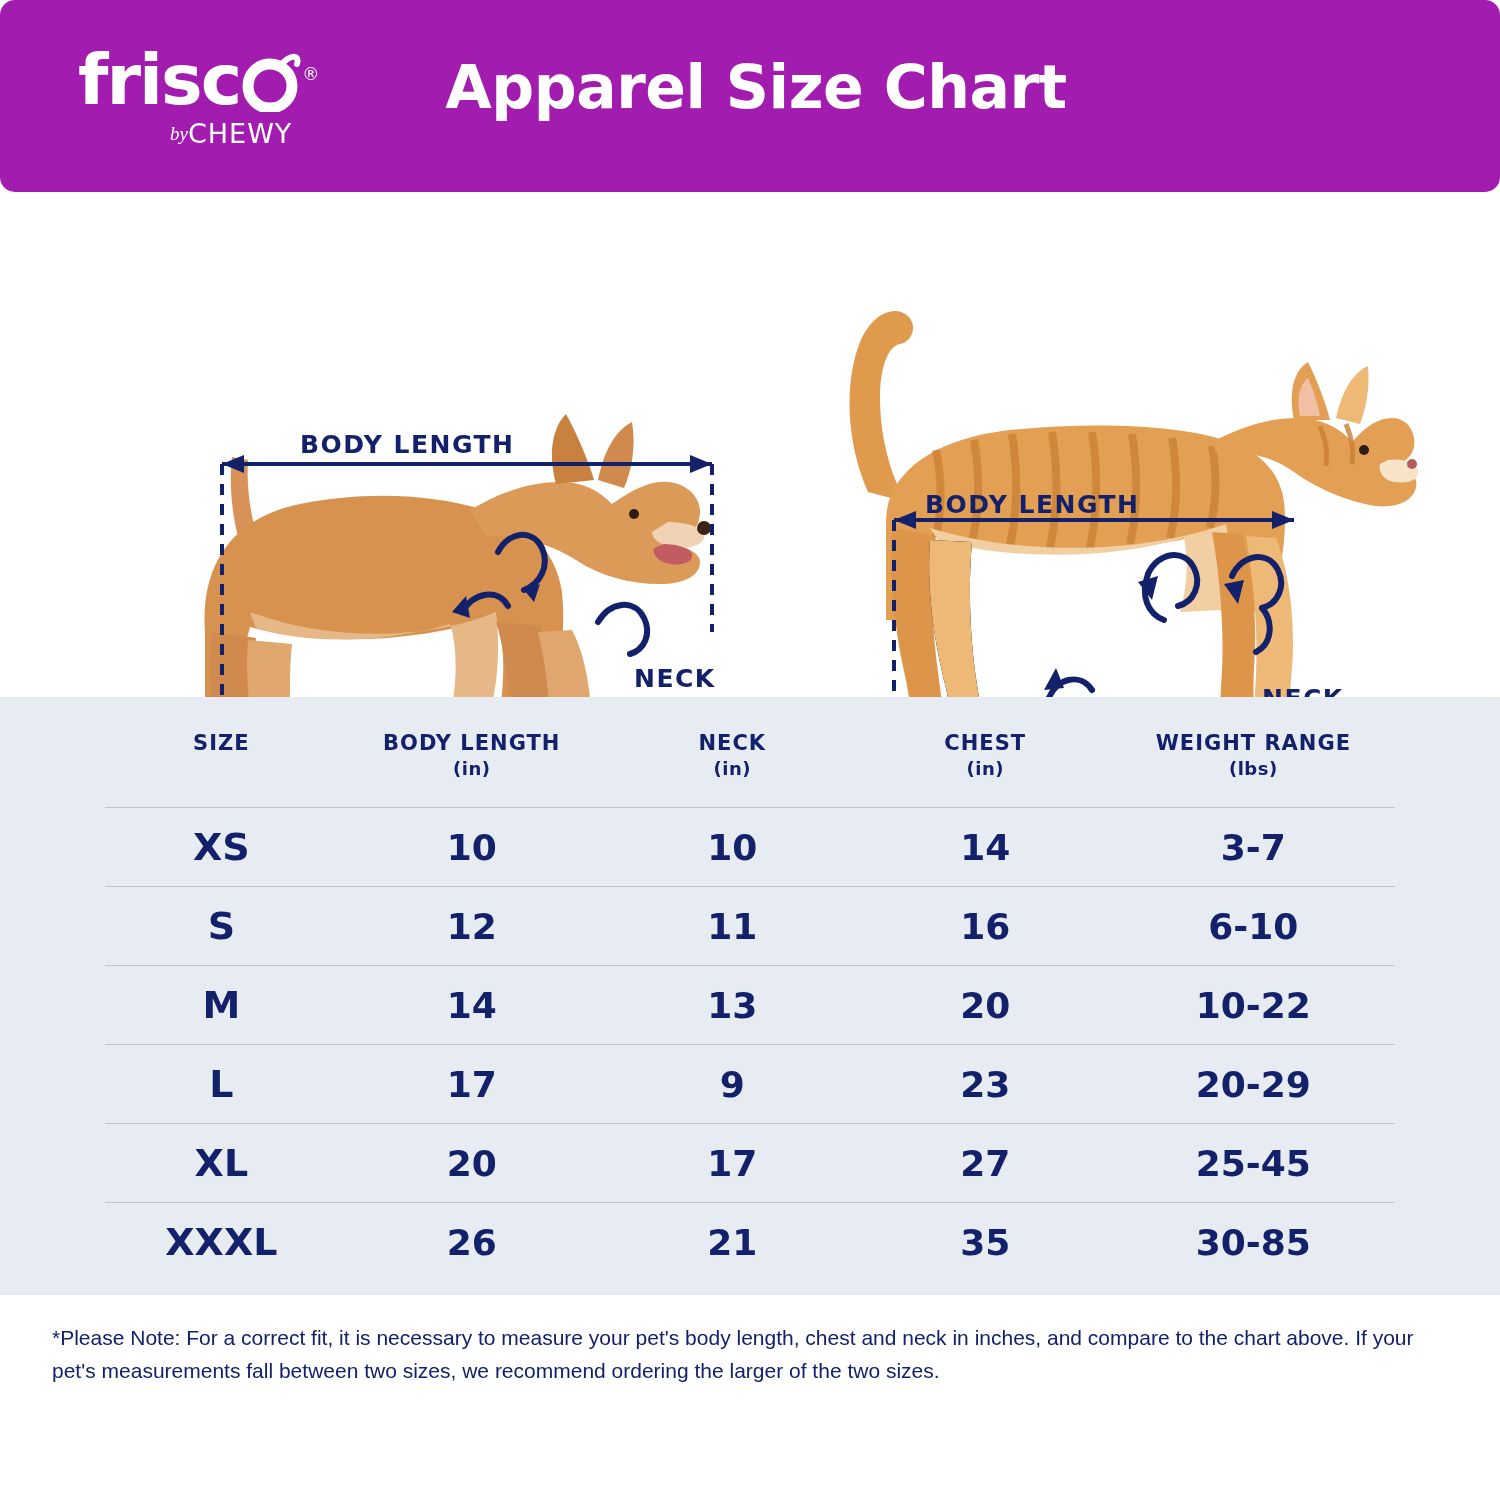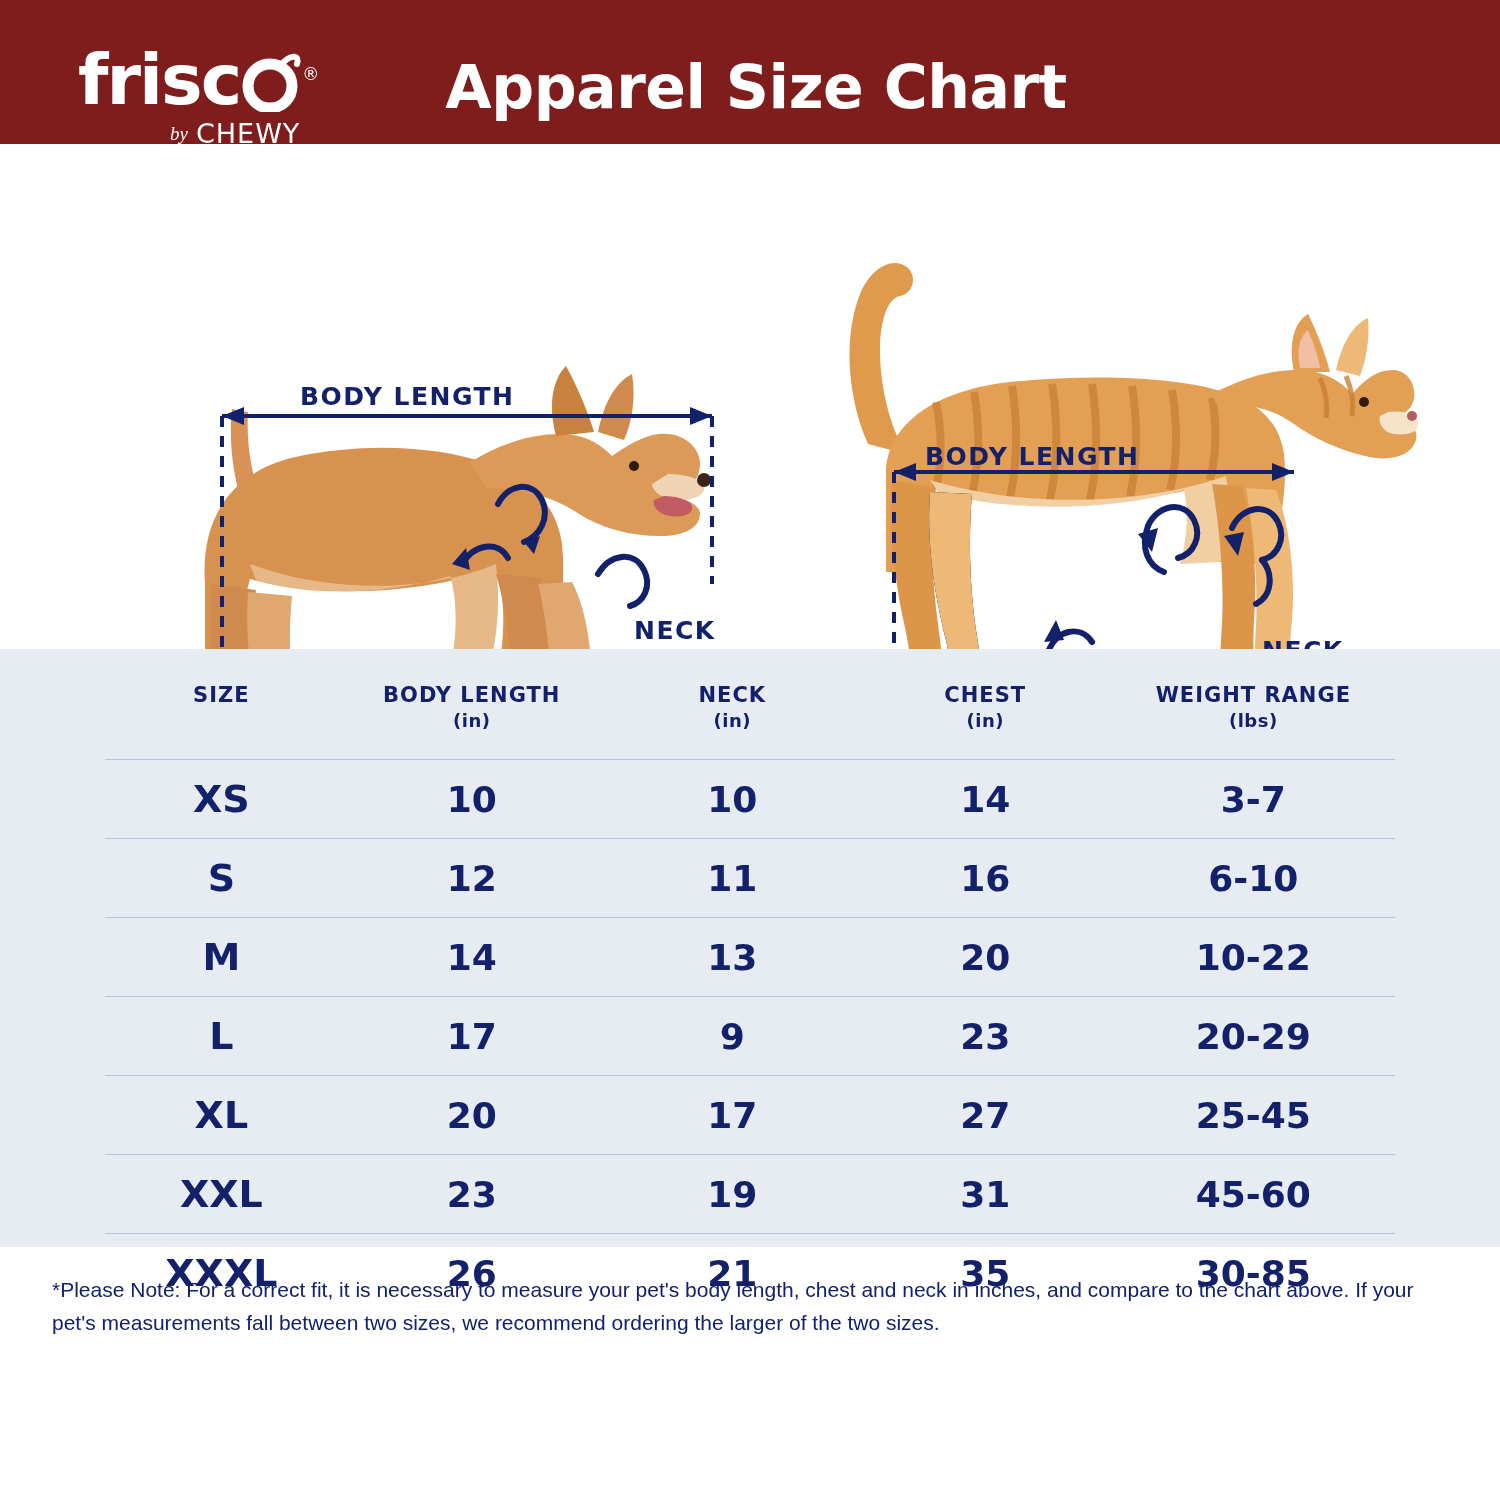--- a/index.html
+++ b/index.html
@@ -17,24 +17,25 @@
   .page {
     position: relative;
     width: 1500px;
     height: 1500px;
     background: #ffffff;
   }
 
   
   .header {
     position: relative;
-    height: 144px;
-    background: #7f1d1d;
+    height: 192px;
+    background: #a21caf;
     display: flex;
     align-items: center;
+    border-radius: 15px;
   }
   .logo-block {
     position: absolute;
     left: 78px;
     top: 38px;
     width: 290px;
     color: #ffffff;
   }
   .logo-word {
     font-family: "DejaVu Sans", sans-serif;
@@ -48,21 +49,20 @@
   .logo-reg {
     font-size: 17px;
     vertical-align: super;
     font-weight: normal;
     letter-spacing: 0;
   }
   .logo-sub {
     margin-top: 2px;
     display: flex;
     align-items: center;
-    gap: 8px;
     padding-left: 92px;
   }
   .logo-by {
     font-size: 19px;
     font-style: italic;
     color: #ffffff;
     font-family: "Liberation Serif", serif;
   }
   .logo-chewy {
     font-family: "DejaVu Sans", sans-serif;
@@ -379,27 +379,20 @@
           <td>20-29</td>
         </tr>
         <tr>
           <td class="size-cell">XL</td>
           <td>20</td>
           <td>17</td>
           <td>27</td>
           <td>25-45</td>
         </tr>
         <tr>
-          <td class="size-cell">XXL</td>
-          <td>23</td>
-          <td>19</td>
-          <td>31</td>
-          <td>45-60</td>
-        </tr>
-        <tr>
           <td class="size-cell">XXXL</td>
           <td>26</td>
           <td>21</td>
           <td>35</td>
           <td>30-85</td>
         </tr>
       </tbody>
     </table>
   </div>
 

